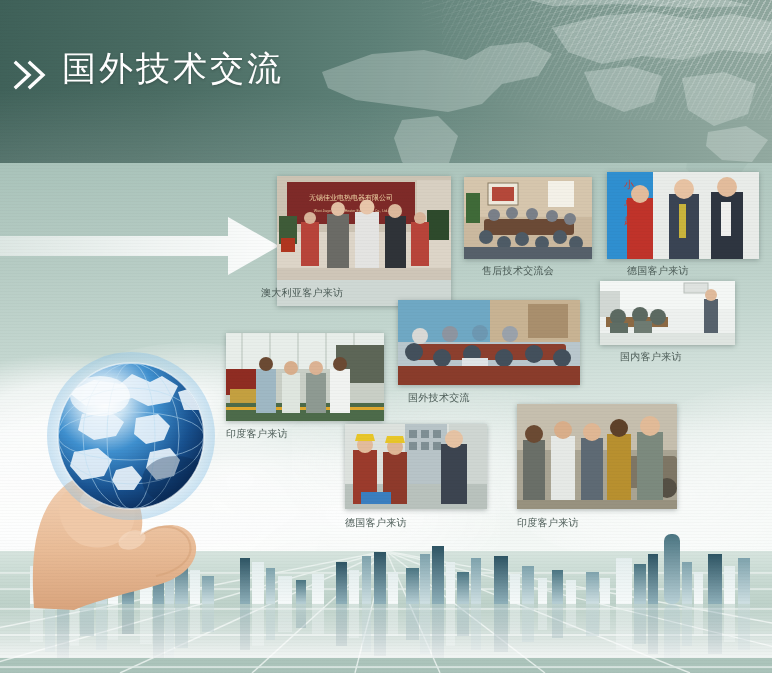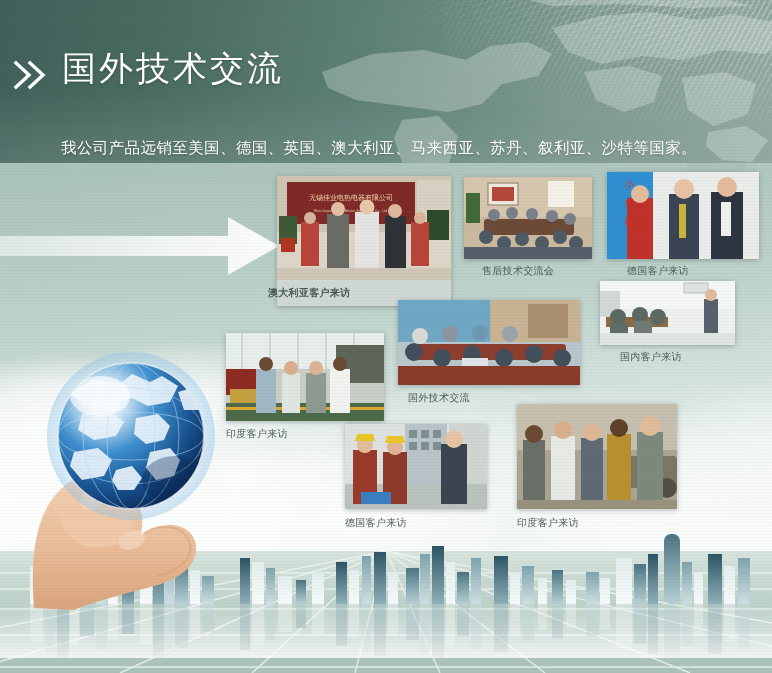--- a/index.html
+++ b/index.html
@@ -96,21 +96,20 @@
 
     <div class="hdr-stripes"></div>
     <div class="hdr-stripes2"></div>
 
     <svg class="chev" viewBox="0 0 40 34">
       <path d="M4 5 L17 17 L4 29" fill="none" stroke="#ffffff" stroke-width="3.4" stroke-linecap="square"></path>
       <path d="M18 5 L31 17 L18 29" fill="none" stroke="#ffffff" stroke-width="3.4" stroke-linecap="square"></path>
     </svg>
 
     <div class="h-title">国外技术交流</div>
-    <div class="h-desc">我公司产品远销至美国、德国、英国、澳大利亚、马来西亚、苏丹、叙利亚、沙特等国家。</div>
   </div>
 
   <div class="body-bg">
 
     <svg class="bg-map" viewBox="0 0 560 240">
       <g fill="#8fab a2" style="fill:#8faba2">
         <path d="M300 48 L348 36 L398 32 L446 40 L480 34 L520 42 L540 60 L512 74 L470 70 L430 80 L390 76 L350 84 L316 72 Z"></path>
         <path d="M332 92 L378 86 L410 96 L402 122 L372 132 L344 120 Z"></path>
         <path d="M430 98 L472 92 L504 104 L496 134 L462 146 L436 130 Z"></path>
         <path d="M456 152 L494 146 L516 160 L500 182 L470 180 L454 166 Z"></path>
@@ -285,21 +284,21 @@
         <rect x="78" y="36" width="24" height="56" fill="#e4e4e2"></rect>
           <circle cx="90" cy="31" r="7.5" fill="#e8c6aa"></circle>
         <rect x="108" y="40" width="21" height="52" fill="#2f3338"></rect>
           <circle cx="118" cy="35" r="7" fill="#dcb99c"></circle>
         <rect x="134" y="46" width="18" height="44" fill="#b8443a"></rect>
           <circle cx="143" cy="42" r="6" fill="#d8b49a"></circle>
       </g>
       <rect x="0" y="92" width="174" height="12" fill="#cfc6b8"></rect>
     </svg>
   </div>
-  <div class="cap" style="left:268px;top:286px;font-weight:bold;">澳大利亚客户来访</div>
+  <div class="cap" style="left:261px;top:286px;">澳大利亚客户来访</div>
 
   <div class="photo" style="left:464px;top:177px;width:128px;height:82px;">
     <svg class="ph-inner" viewBox="0 0 128 82" preserveAspectRatio="none">
       <rect width="128" height="82" fill="#cbb99f"></rect>
       <rect x="0" y="0" width="128" height="40" fill="#d6c6ad"></rect>
       <rect x="24" y="6" width="30" height="22" fill="#efe9dc" stroke="#8a7c64"></rect>
       <rect x="28" y="10" width="22" height="14" fill="#b5483a"></rect>
       <rect x="84" y="4" width="26" height="26" fill="#f4f1e8" stroke="#a59madd"></rect>
       <rect x="2" y="16" width="14" height="30" fill="#3f6a38"></rect>
       <rect x="20" y="42" width="90" height="16" rx="3" fill="#6b4a36"></rect>

